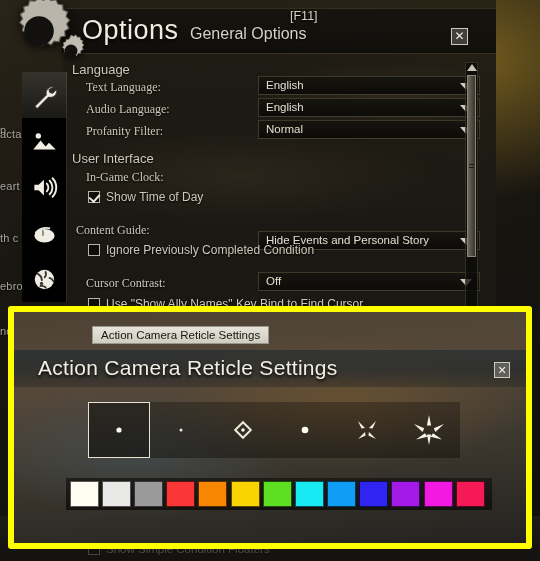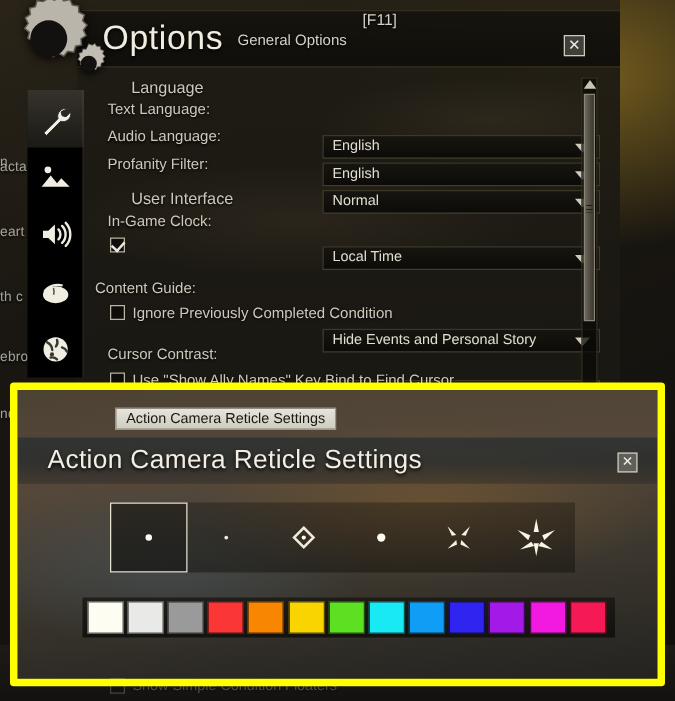--- a/index.html
+++ b/index.html
@@ -62,21 +62,21 @@
     border-bottom: 1px solid rgba(120,105,70,.35);
   }
   #options-title {
     position: absolute; left: 20px; top: 6px;
     font-size: 27px; color: #f1ece0; font-weight: 400;
     letter-spacing: .5px;
     text-shadow: 0 2px 3px rgba(0,0,0,.9);
   }
   #options-subtitle {
     position: absolute; left: 128px; top: 16px;
-    font-size: 12px; color: #d6d2c6;
+    font-size: 16px; color: #d6d2c6;
     text-shadow: 0 1px 2px #000;
     text-align: right;
   }
   #options-hotkey {
     position: absolute; left: 228px; top: 0;
     font-size: 12.5px; color: #d6d2c6;
     text-shadow: 0 1px 2px #000;
   }
   #options-close {
     position: absolute; right: 28px; top: 19px;
@@ -121,35 +121,34 @@
     background: linear-gradient(180deg, rgba(96,92,78,.55), rgba(60,57,48,.45));
   }
   .side-item svg { width: 27px; height: 27px; display: block; }
 
   
   .group-label {
     position: absolute;
     color: #cdc8ba;
     font-size: 13px;
     text-shadow: 0 1px 2px #000;
-    margin-left: 33px;
   }
   .row-label {
     position: absolute;
     color: #cdc8ba;
     font-size: 12px;
     text-shadow: 0 1px 2px #000;
+    font-family: Liberation Serif, serif;
   }
   .dropdown {
     position: absolute;
     height: 19px;
     background: linear-gradient(180deg, #17150f 0%, #0c0b08 100%);
     border: 1px solid rgba(120,110,80,.45);
     cursor: pointer;
-    margin-top: 32px;
   }
   .dropdown .dd-text {
     position: absolute; left: 7px; top: 2px;
     font-size: 11.5px; color: #e2ddd0;
   }
   .dropdown .dd-arrow {
     position: absolute; right: 7px; top: 6px;
     width: 0; height: 0;
     border-left: 6px solid transparent;
     border-right: 6px solid transparent;
@@ -382,27 +381,24 @@
 
     <div class="row-label" style="left:86px; top:124px;">Profanity Filter:</div>
     <div class="dropdown" style="left:258px; top:120px; width:222px;">
       <span class="dd-text">Normal</span>
       <span class="dd-arrow"></span>
     </div>
 
     <div class="group-label" style="left:72px; top:151px;">User Interface</div>
 
     <div class="row-label" style="left:86px; top:170px;">In-Game Clock:</div>
-    <div class="dropdown" style="left:258px; top:165px; width:222px;">
-      <span class="dd-text">Local Time</span>
-      <span class="dd-arrow"></span>
-    </div>
 
     <div class="chk-row" style="left:88px; top:190px;">
       <span class="chk on"></span>
+      <span class="chk-label">Show Time of Day</span>
     </div>
 
     <div class="row-label" style="left:76px; top:223px;">Content Guide:</div>
     <div class="dropdown" style="left:258px; top:231px; width:222px;">
       <span class="dd-text">Hide Events and Personal Story</span>
       <span class="dd-arrow"></span>
     </div>
 
     <div class="chk-row" style="left:88px; top:243px;">
       <span class="chk"></span>

